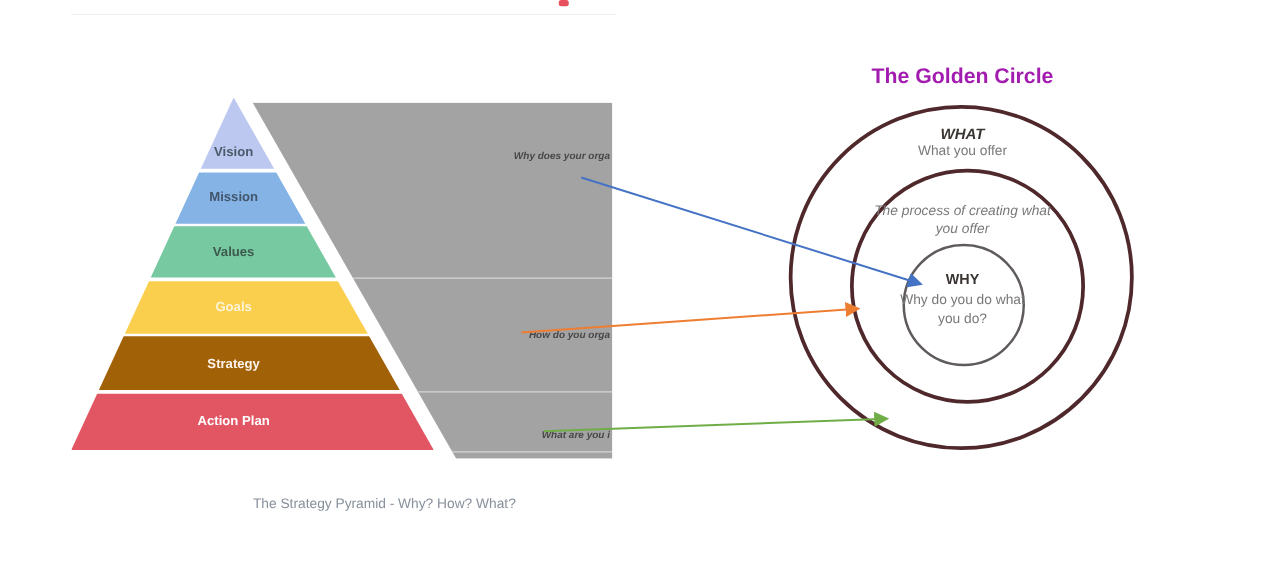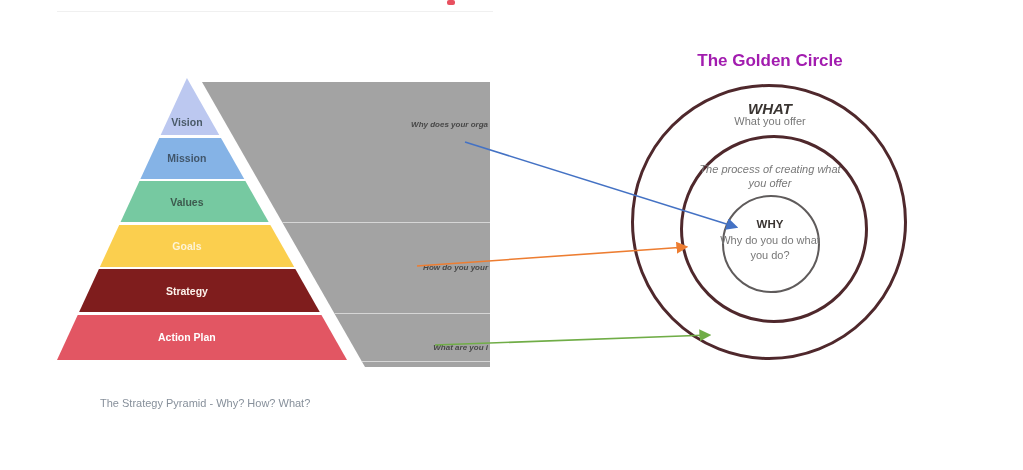--- a/index.html
+++ b/index.html
@@ -36,33 +36,33 @@
   #band-0 { top:0;       height:57px; }
   #band-1 { top:59.5px;  height:41px; }
   #band-2 { top:103px;   height:41px; }
   #band-3 { top:146.5px; height:42px; }
   #band-4 { top:191px;   height:43px; }
   #band-5 { top:236.5px; height:45.5px; }
   #band-0 .band-label { bottom:7px;text-align:center; }
   #band-1 .band-label, #band-2 .band-label, #band-3 .band-label,
   #band-4 .band-label, #band-5 .band-label { top:50%; transform:translate(-50%,-50%); }
 
-  #caption { left:100px; top:397px; width:415px; text-align:left;
+  #caption { left:100px; top:397px; width:415px; text-align:center;
     font-size:11px; color:#87909b; }
 
   
   #golden-title { left:640px; top:51px; width:260px; text-align:center;
     font-size:17px; font-weight:bold; color:#a21caf; }
   .ring { position:absolute; border-radius:50%; border-style:solid; }
   #ring-outer  { left:631px; top:84px;  width:276px; height:276px; border-width:3px; }
   #ring-middle { left:680px; top:135px; width:188px; height:188px; border-width:3px; }
   #ring-inner  { left:722px; top:195px; width:98px;  height:98px;  border-width:2px; }
 
   .circle-text { position:absolute; text-align:center; }
-  .ring-head { font-size:15px; font-weight:bold; color:#3a3532; }
+  .ring-head { font-size:12px; font-weight:bold; color:#3a3532; }
   .ring-head.it { font-style:italic; }
   .ring-sub { font-size:11px; color:#787878; line-height:14px; }
   #what-head { left:640px; top:100px;  width:260px; }
   #what-sub  { left:640px; top:114px;  width:260px; }
   #how-head  { left:640px; top:148px;  width:260px; }
   #how-sub   { left:690px; top:162px;  width:160px;font-style:italic; }
   #why-head  { left:640px; top:218px;  width:260px; font-size:11.5px; }
   #why-sub   { left:711px; top:233px;  width:118px; line-height:15px; }
 
   #arrow-layer { left:0; top:0; width:1023px; height:470px; pointer-events:none; }
@@ -74,38 +74,38 @@
 
   <div class="abs" id="red-mark" style="background-color: rgb(232, 80, 95);"></div>
   <div class="abs" id="top-line"></div>
 
 
   <div class="abs" id="gray-panel">
     <div class="panel-divider" id="panel-div-1"></div>
     <div class="panel-divider" id="panel-div-2"></div>
     <div class="panel-divider" id="panel-div-3"></div>
     <div class="panel-q" id="panel-q-1">Why does your orga</div>
-    <div class="panel-q" id="panel-q-2">How do you your</div>
+    <div class="panel-q" id="panel-q-2">How do you orga</div>
     <div class="panel-q" id="panel-q-3">What are you i</div>
   </div>
 
   <div class="abs" id="pyramid">
     <div class="band" id="band-0" style="background-color: rgb(188, 200, 240);">
       <span class="band-label" style="color: rgb(74, 90, 104);">Vision</span>
     </div>
     <div class="band" id="band-1" style="background-color: rgb(133, 179, 230);">
       <span class="band-label" style="color: rgb(65, 86, 107);">Mission</span>
     </div>
     <div class="band" id="band-2" style="background-color: rgb(118, 201, 161);">
       <span class="band-label" style="color: rgb(61, 90, 78);">Values</span>
     </div>
     <div class="band" id="band-3" style="background-color: rgb(251, 207, 78);">
       <span class="band-label" style="color: rgb(253, 244, 215);">Goals</span>
     </div>
-    <div class="band" id="band-4" style="background-color: #7f1d1d;">
+    <div class="band" id="band-4" style="background-color: #a16207;">
       <span class="band-label" style="color: rgb(253, 243, 236);">Strategy</span>
     </div>
     <div class="band" id="band-5" style="background-color: rgb(226, 86, 99);">
       <span class="band-label" style="color: rgb(255, 255, 255);">Action Plan</span>
     </div>
   </div>
 
   <div class="abs" id="caption">The Strategy Pyramid - Why? How? What?</div>
 
   <div class="abs" id="golden-title">The Golden Circle</div>

